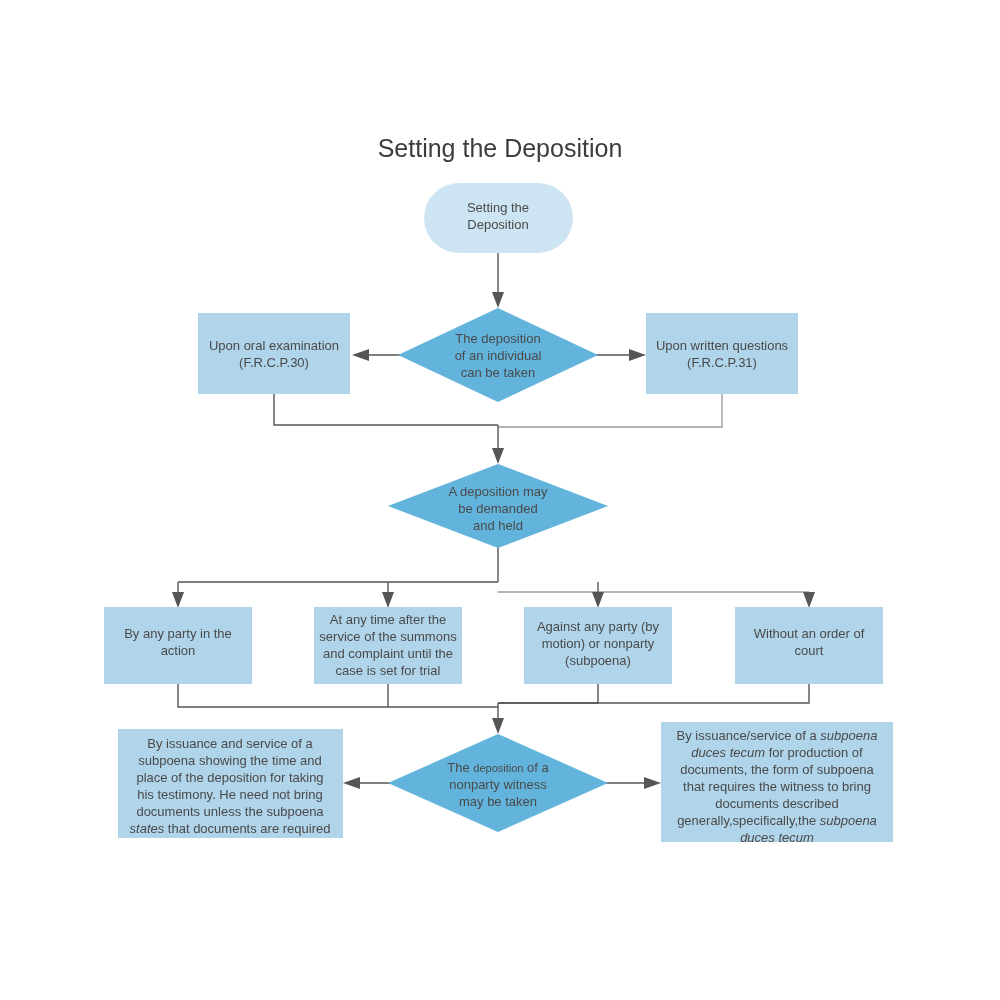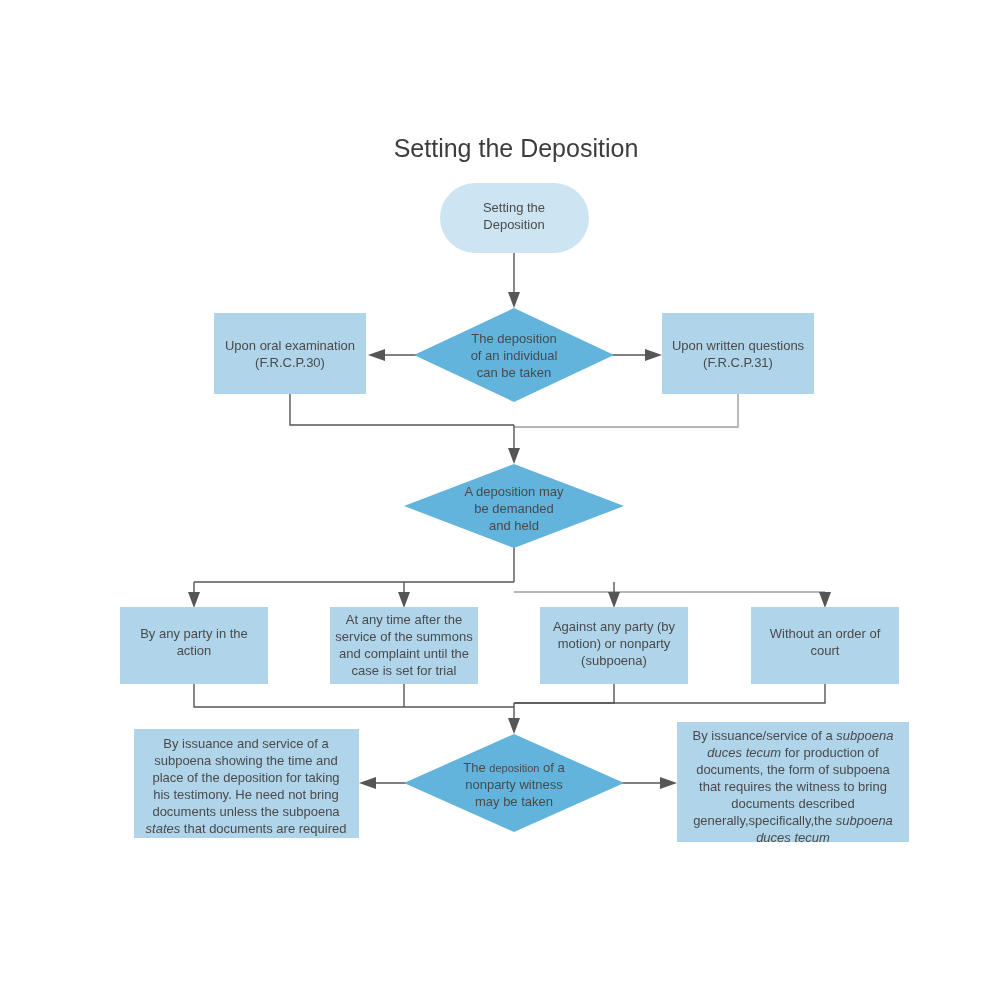--- a/index.html
+++ b/index.html
@@ -11,21 +11,20 @@
   body {
     width: 1000px;
     height: 1000px;
     font-family: "Liberation Sans", sans-serif;
     overflow: hidden;
   }
   #chart-root {
     position: relative;
     width: 792px;
     height: 1000px;
-    padding-left: 16px;
   }
   svg.flow {
     display: block;
     width: 1000px;
     height: 1000px;
   }
   text, tspan {
     font-family: "Liberation Sans", sans-serif;
     fill: #464646;
   }

